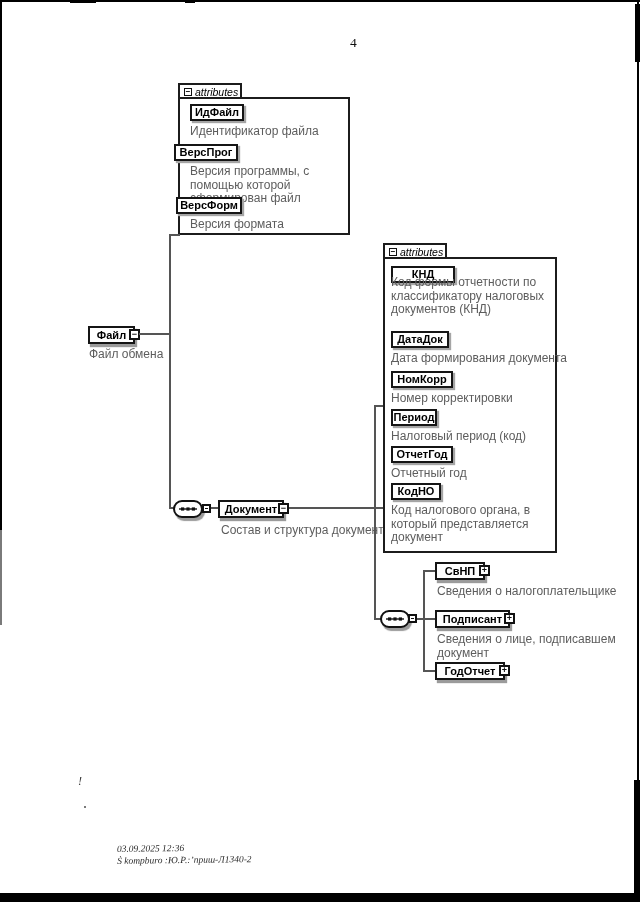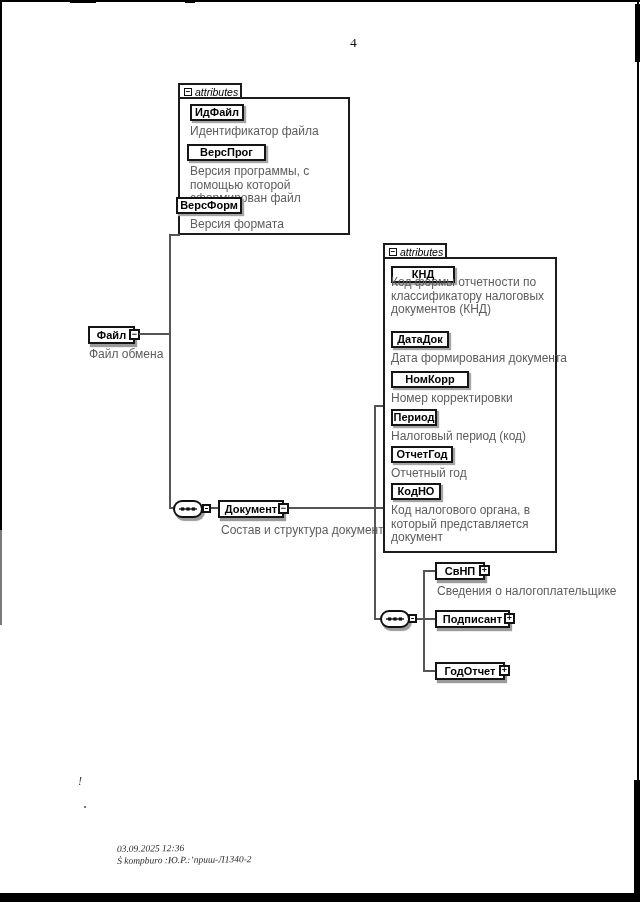--- a/index.html
+++ b/index.html
@@ -70,21 +70,21 @@
 
   <div class="atab" style="left:178px;top:83px;width:64px;height:16px">
     <span class="sq">−</span>
     <span>attributes</span>
   </div>
   <div class="attrs" style="left:178px;top:97px;width:172px;height:138px"></div>
 
   <div class="abox" style="left:190px;top:104px;width:54px">ИдФайл</div>
   <div class="ann nowrap" style="left:190px;top:125px">Идентификатор файла</div>
 
-  <div class="abox" style="left:187px;top:144px;width:79px">ВерсПрог</div>
+  <div class="abox" style="left:174px;top:144px;width:64px">ВерсПрог</div>
   <div class="ann" style="left:190px;top:165px;width:162px">Версия программы, с помощью которой сформирован файл</div>
 
   <div class="abox" style="left:176px;top:197px;width:66px">ВерсФорм</div>
   <div class="ann nowrap" style="left:190px;top:218px">Версия формата</div>
 
   <div class="ebox" style="left:88px;top:326px;width:47px">Файл</div>
   <div class="pm" style="left:129px;top:329px">−</div>
   <div class="ann nowrap" style="left:89px;top:348px">Файл обмена</div>
 
   <div class="ln" style="left:139px;top:333px;width:31px;height:2px"></div>
@@ -119,21 +119,21 @@
     <span>attributes</span>
   </div>
   <div class="attrs" style="left:383px;top:257px;width:174px;height:296px"></div>
 
   <div class="abox" style="left:391px;top:266px;width:64px">КНД</div>
   <div class="ann" style="left:391px;top:276px;width:155px">Код формы отчетности по классификатору налоговых документов (КНД)</div>
 
   <div class="abox" style="left:391px;top:331px;width:58px">ДатаДок</div>
   <div class="ann nowrap" style="left:391px;top:352px">Дата формирования документа</div>
 
-  <div class="abox" style="left:391px;top:371px;width:78px">НомКорр</div>
+  <div class="abox" style="left:391px;top:371px;width:62px">НомКорр</div>
   <div class="ann nowrap" style="left:391px;top:392px">Номер корректировки</div>
 
   <div class="abox" style="left:391px;top:409px;width:46px">Период</div>
   <div class="ann nowrap" style="left:391px;top:430px">Налоговый период (код)</div>
 
   <div class="abox" style="left:391px;top:446px;width:62px">ОтчетГод</div>
   <div class="ann nowrap" style="left:391px;top:467px">Отчетный год</div>
 
   <div class="abox" style="left:391px;top:483px;width:50px">КодНО</div>
   <div class="ann" style="left:391px;top:504px;width:155px">Код налогового органа, в который представляется документ</div>
@@ -154,20 +154,21 @@
   <div class="ln" style="left:425px;top:570px;width:10px;height:2px"></div>
   <div class="ln" style="left:425px;top:618px;width:10px;height:2px"></div>
   <div class="ln" style="left:425px;top:670px;width:10px;height:2px"></div>
 
   <div class="ebox" style="left:435px;top:562px;width:50px">СвНП</div>
   <div class="pm" style="left:479px;top:565px">+</div>
   <div class="ann nowrap" style="left:437px;top:585px">Сведения о налогоплательщике</div>
 
   <div class="ebox" style="left:435px;top:610px;width:75px">Подписант</div>
   <div class="pm" style="left:504px;top:613px">+</div>
+  <div class="ann" style="left:437px;top:633px;width:195px">Сведения о лице, подписавшем документ</div>
 
   <div class="ebox" style="left:435px;top:662px;width:70px">ГодОтчет</div>
   <div class="pm" style="left:499px;top:665px">+</div>
 
 
   <div class="stray" style="left:78px;top:774px;font-size:12px;font-style:italic">!</div>
   <div class="edge soft" style="left:84px;top:806px;width:2px;height:2px"></div>
 
   <div class="footer">
     <div>03.09.2025 12:36</div>

